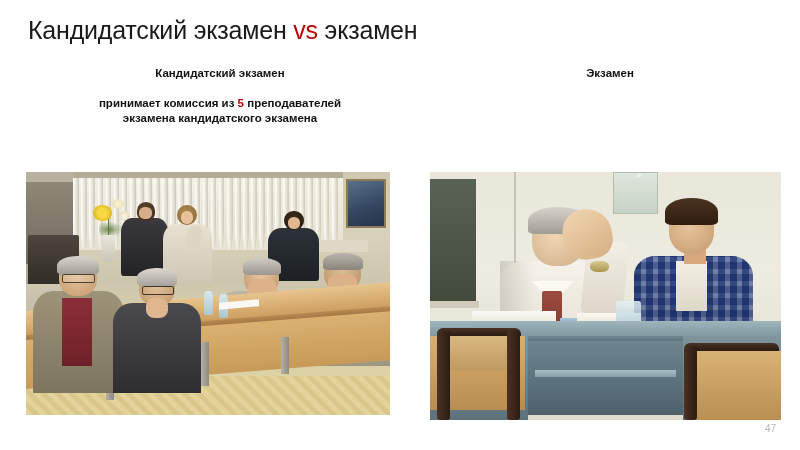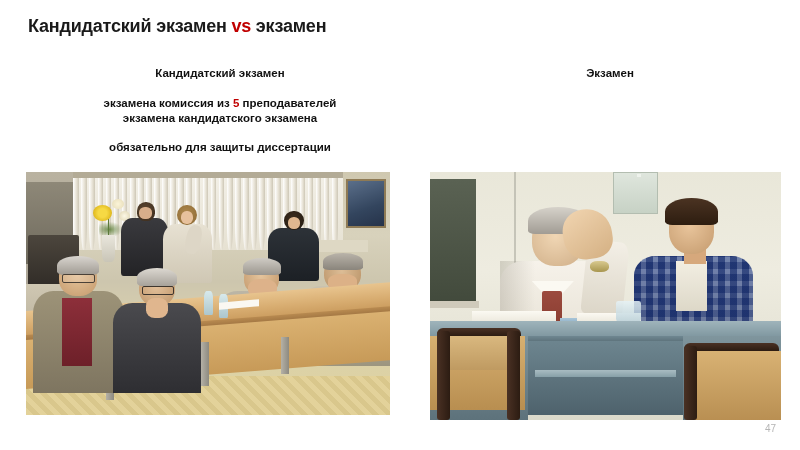--- a/index.html
+++ b/index.html
@@ -7,21 +7,21 @@
     width:800px;height:450px;
     background:#ffffff;
     font-family:"Liberation Sans","DejaVu Sans",sans-serif;
     overflow:hidden;position:relative;
   }
   .slide{position:absolute;inset:0;background:#fff;}
 
   
   .title{
     position:absolute;left:28px;top:16px;
-    font-size:18px;font-weight:bold;color:#1a1a1a;
+    font-size:25px;font-weight:normal;color:#1a1a1a;
     letter-spacing:-0.2px;white-space:nowrap;
   }
   .title .vs{color:#c00000;}
 
   
   .col{position:absolute;text-align:center;color:#111;}
   .col-left{left:40px;top:66px;width:360px;}
   .col-right{left:430px;top:66px;width:360px;}
   .col-head{font-size:11.5px;font-weight:bold;line-height:15px;}
   .col-line{font-size:11.5px;font-weight:bold;line-height:15px;}
@@ -265,25 +265,24 @@
 <div class="slide">
 
   <div class="title">
     <span>Кандидатский экзамен </span><span class="vs">vs</span><span> экзамен</span>
   </div>
 
   <div class="col col-left">
     <div class="col-head">Кандидатский экзамен</div>
     <div class="gap-lg"></div>
     <div class="col-line">
-      <span>экзамена комиссия из </span><span class="red">5</span><span> преподавателей</span>
+      <span>принимает комиссия из </span><span class="red">5</span><span> преподавателей</span>
     </div>
     <div class="col-line">экзамена кандидатского экзамена</div>
     <div class="gap-sm"></div>
-    <div class="col-line">обязательно для защиты диссертации</div>
   </div>
 
   <div class="col col-right">
     <div class="col-head">Экзамен</div>
     <div class="gap-lg"></div>
   </div>
 
   <div class="photo ph-left">
     <div class="ph-inner blur">
       <div class="pz L-wall"></div>

